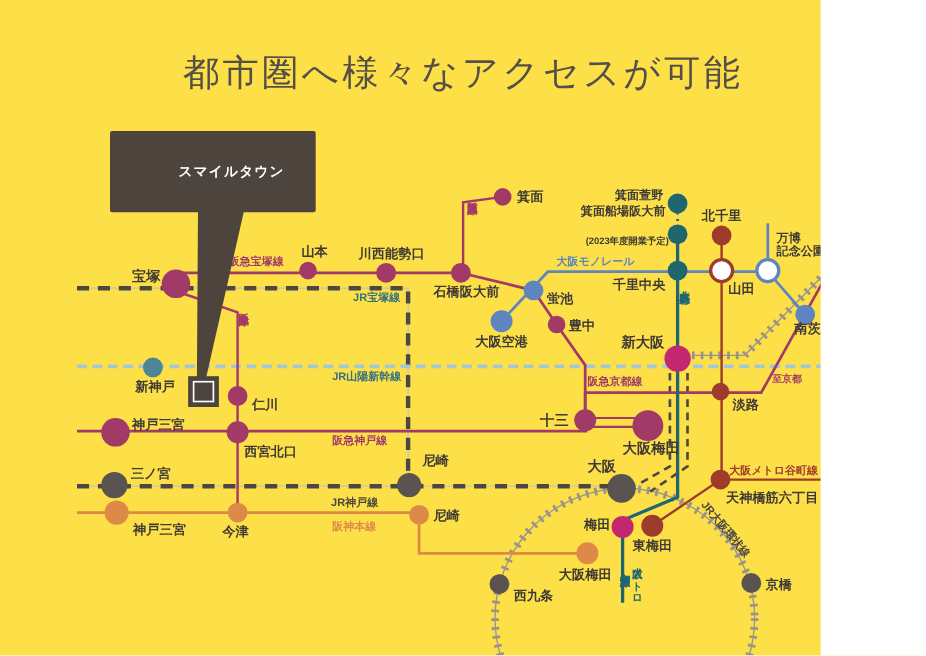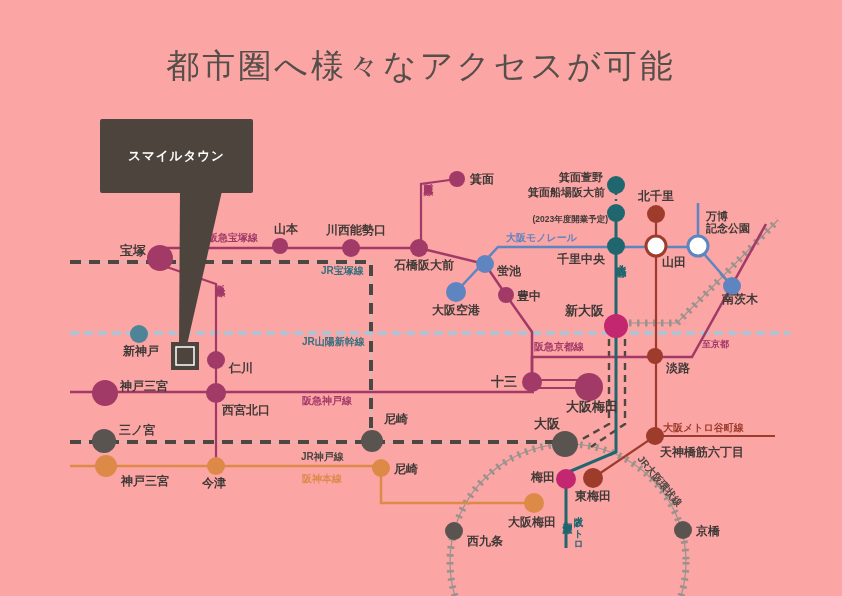--- a/index.html
+++ b/index.html
@@ -1,24 +1,24 @@
 <!DOCTYPE html>
 <html><head>
 <meta charset="utf-8">
 <style>
   html,body{margin:0;padding:0;background:#ffffff;}
-  .stage{position:relative;width:842px;height:596px;background:#fca5a5;overflow:hidden;
+  .stage{position:relative;width:746px;height:596px;background:#fde047;overflow:hidden;
          font-family:"Liberation Sans","DejaVu Sans",sans-serif;}
   .page-title{position:absolute;top:44px;left:0;width:842px;margin:0;text-align:center;
               font-family:"Liberation Serif","DejaVu Serif",serif;font-weight:500;
               font-size:33px;letter-spacing:3px;color:#554f4a;}
   #map{position:absolute;left:0;top:0;}
   .label-box{position:absolute;left:100px;top:119px;width:153px;height:74px;
              background:#4d443e;color:#ffffff;display:flex;flex-direction:column;
-             align-items:center;justify-content:center;gap:3px;border-radius:2px;}
+             align-items:center;justify-content:center;gap:3px;border-radius:2px;padding-left:34px;}
   .label-box .l1{font-size:12.5px;letter-spacing:1px;font-weight:700;}
   .label-box .l2{font-size:17px;letter-spacing:1px;font-weight:700;}
   text{font-family:"Liberation Sans","DejaVu Sans",sans-serif;}
   text.v{writing-mode:vertical-rl;text-orientation:upright;letter-spacing:1px;}
 </style>
 </head>
 <body>
 
 <div class="stage">
   <h1 class="page-title">都市圏へ様々なアクセスが可能</h1>

